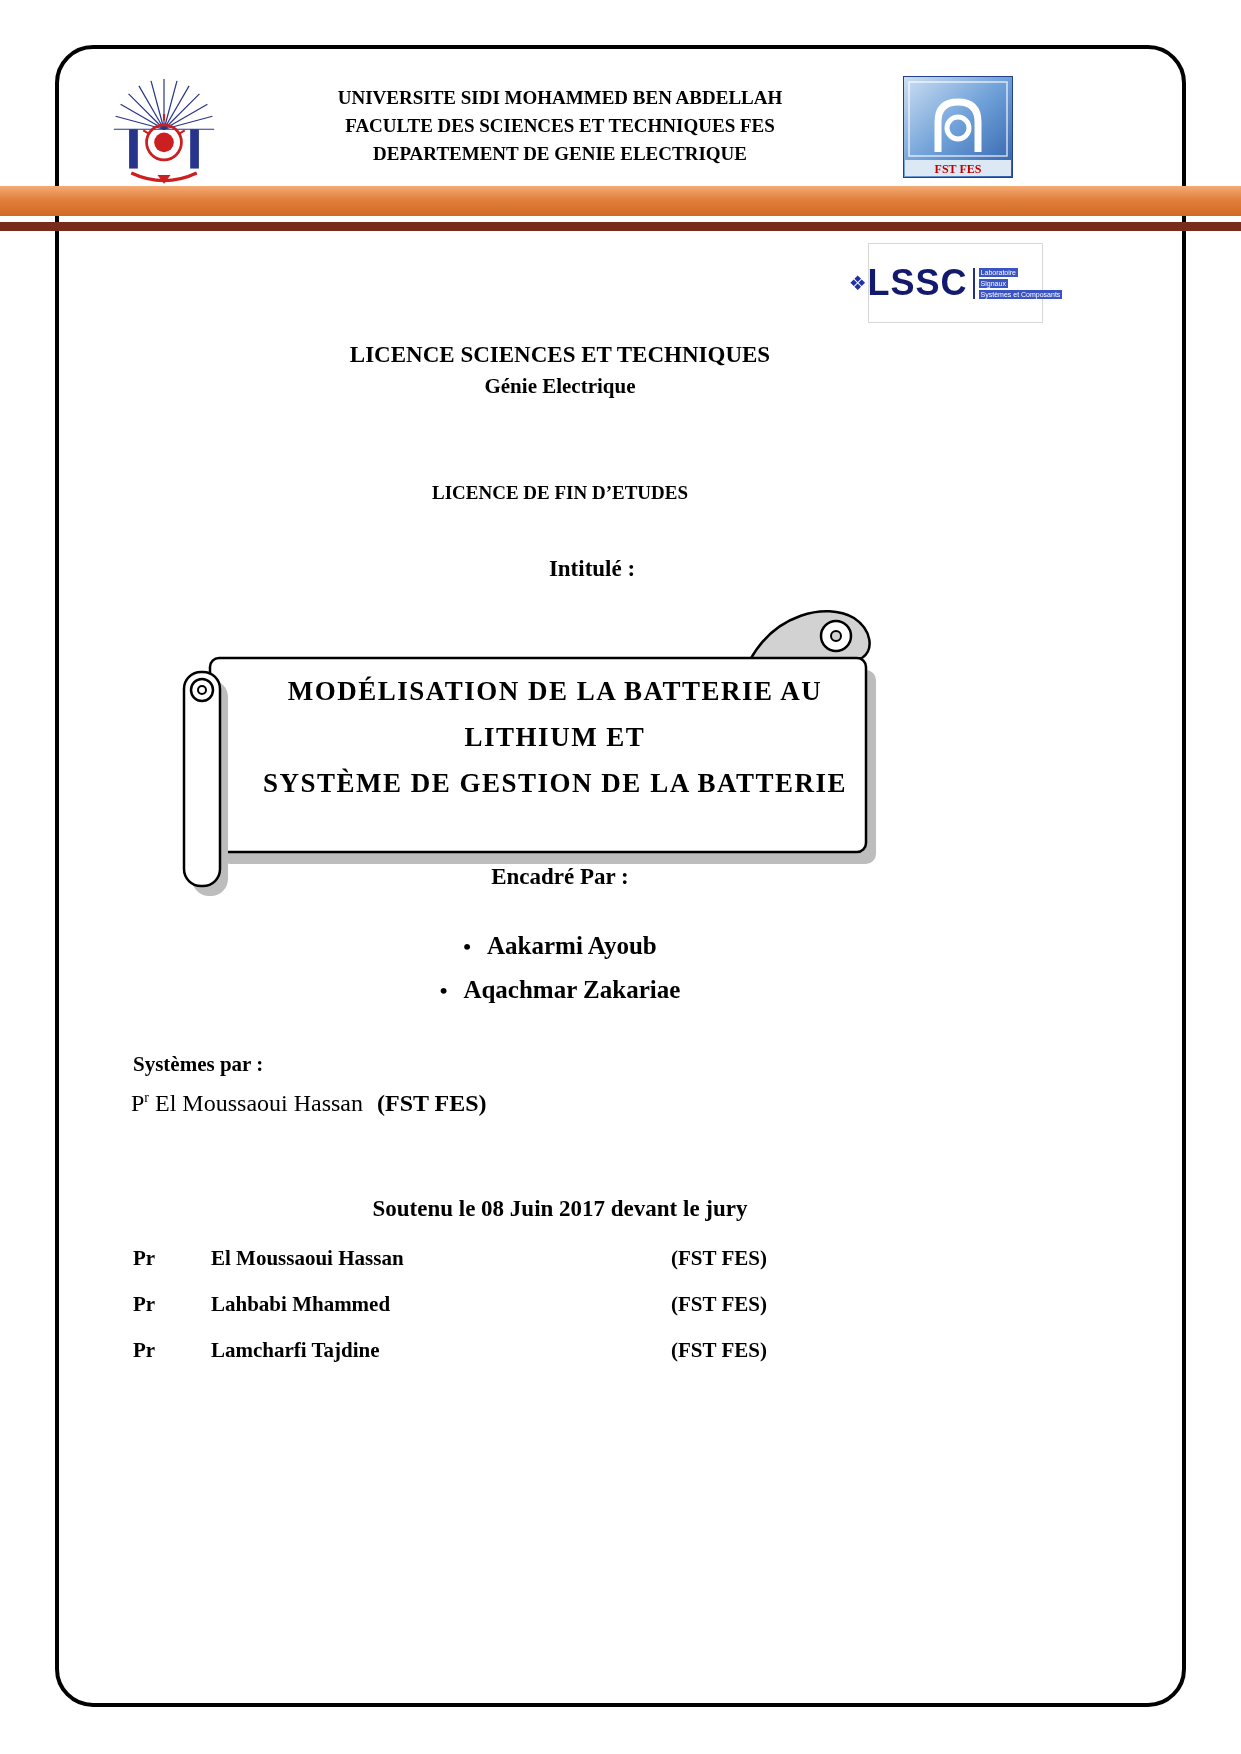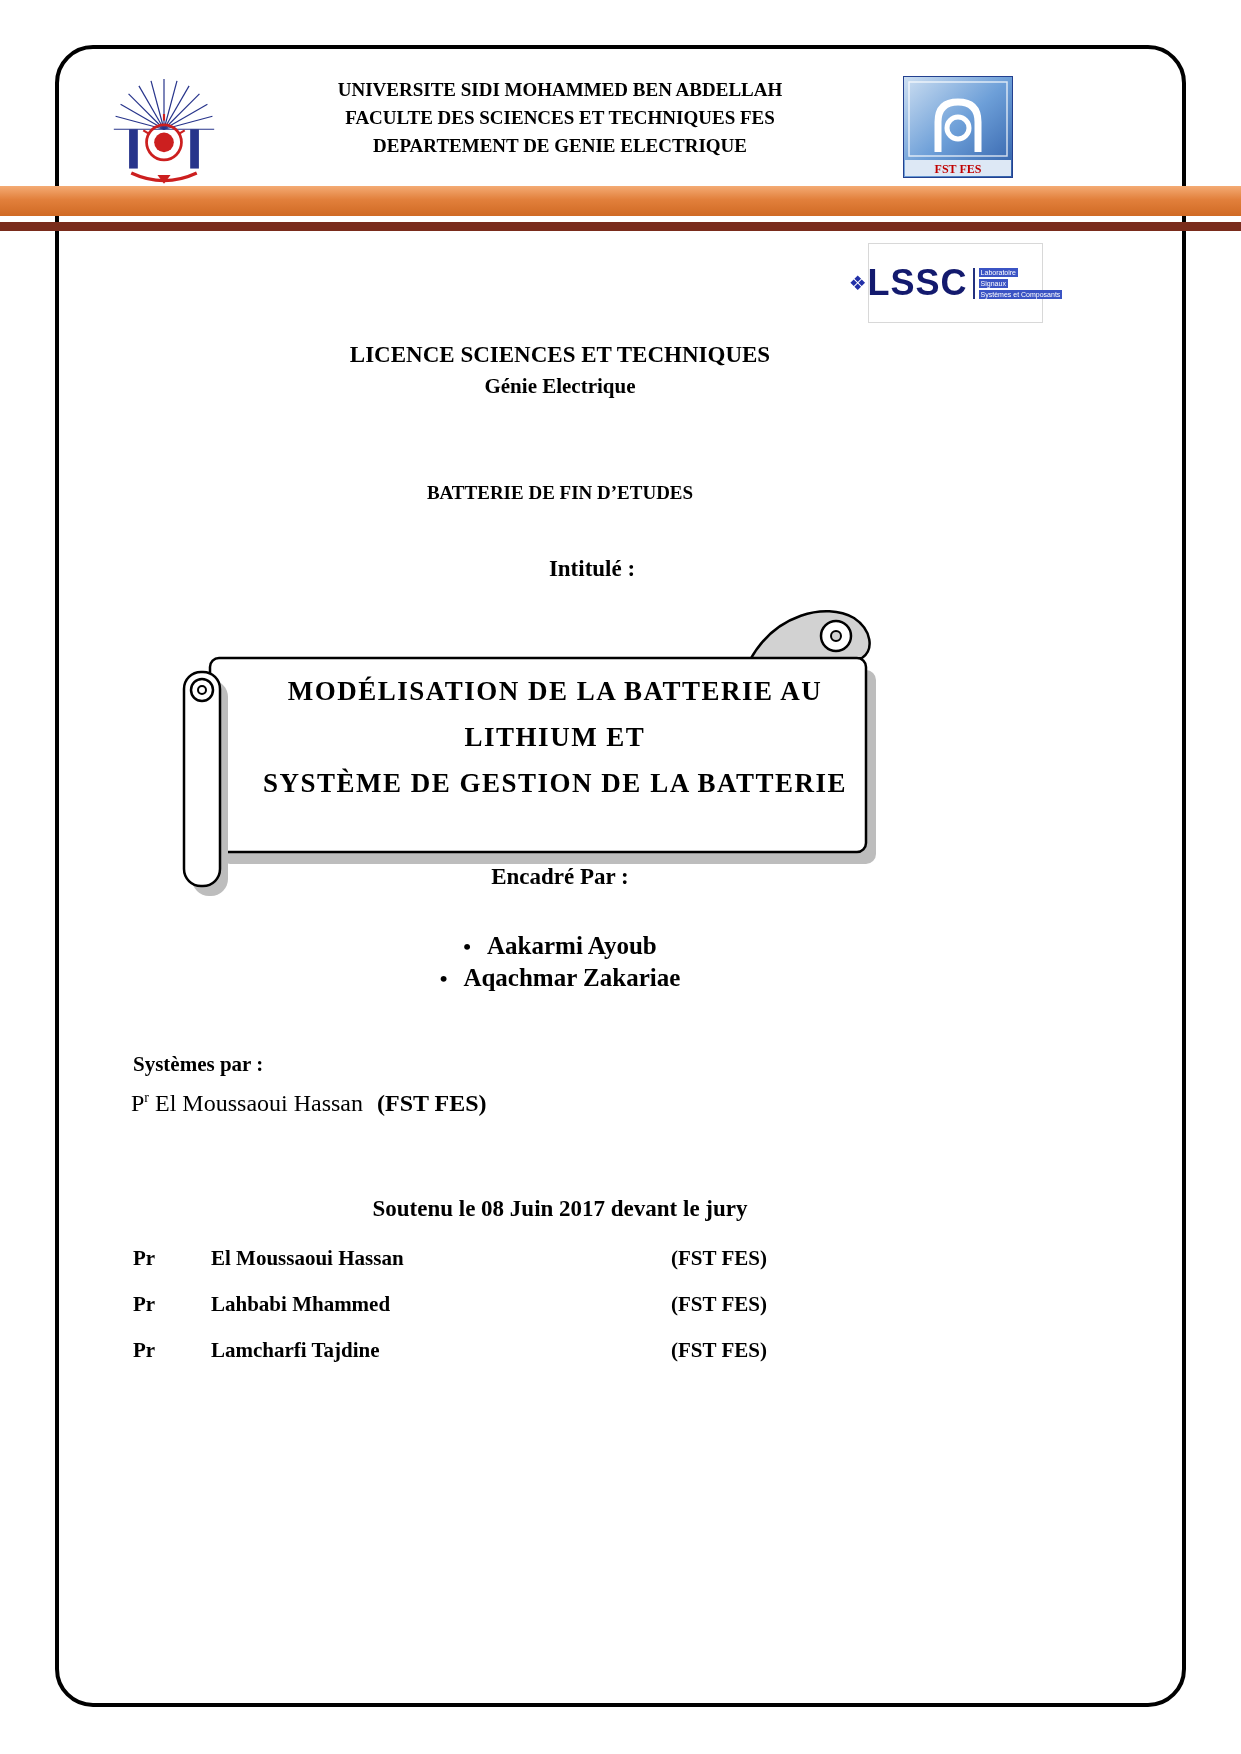--- a/index.html
+++ b/index.html
@@ -12,21 +12,21 @@
     overflow:hidden;
   }
   .frame{
     position:absolute;left:55px;top:45px;width:1131px;height:1662px;
     border:4px solid #000;border-radius:38px;
     box-sizing:border-box;
   }
   
   .uni-logo{position:absolute;left:108px;top:66px;width:112px;height:120px;}
   .header-text{
-    position:absolute;left:240px;top:76px;width:640px;
+    position:absolute;left:240px;top:84px;width:640px;
     text-align:center;font-weight:bold;font-size:19px;line-height:28px;
   }
   .fst-logo{position:absolute;left:903px;top:76px;width:112px;height:102px;}
   
   .orange-band{
     position:absolute;left:0;top:186px;width:1241px;height:30px;
     background:linear-gradient(#f4ab74 0%, #e2803c 45%, #d06a24 100%);
   }
   .dark-band{
     position:absolute;left:0;top:222px;width:1241px;height:9px;
@@ -60,21 +60,21 @@
   
   .scroll{position:absolute;left:160px;top:592px;width:760px;height:312px;}
   .scroll-svg{position:absolute;left:0;top:0;}
   .scroll-title{
     position:absolute;left:72px;right:42px;top:76px;
     text-align:center;font-weight:bold;font-size:27px;line-height:46px;
     letter-spacing:1.5px;
   }
   
   .realise{position:absolute;left:0;top:864px;width:1120px;text-align:center;font-size:23px;font-weight:bold;}
-  .authors{position:absolute;left:0;top:932px;width:1120px;display:flex;flex-direction:column;align-items:center;gap:4px;}
+  .authors{position:absolute;left:0;top:932px;width:1120px;display:flex;flex-direction:column;align-items:center;gap:16px;}
   .author{font-size:25px;font-weight:bold;}
   .bullet{margin-right:16px;font-size:22px;}
   
   .encadre{position:absolute;left:133px;top:1052px;font-size:21px;font-weight:bold;}
   .supervisor{position:absolute;left:131px;top:1090px;font-size:24px;}
   .supervisor sup{font-size:14px;}
   .sup-affil{font-weight:bold;margin-left:14px;}
   
   .defense{position:absolute;left:0;top:1196px;width:1120px;text-align:center;font-size:23px;font-weight:bold;}
   .jury{position:absolute;left:133px;top:1246px;width:900px;}
@@ -158,21 +158,21 @@
       <span>Signaux</span>
       <span>Systèmes et Composants</span>
     </div>
   </div>
 
   <div class="program">
     <div class="program-1">LICENCE SCIENCES ET TECHNIQUES</div>
     <div class="program-2">Génie Electrique</div>
   </div>
 
-  <div class="report-type">BATTERIE DE FIN D’ETUDES</div>
+  <div class="report-type">LICENCE DE FIN D’ETUDES</div>
 
   <div class="intitule">Intitulé :</div>
 
   <div class="scroll">
     <svg class="scroll-svg" width="760" height="312" viewBox="0 0 760 312">
 
       <rect x="60" y="78" width="656" height="194" rx="10" fill="#bdbdbd"></rect>
 
       <path d="M590 68 C615 22 666 10 694 26 C712 38 714 58 702 66 L632 68 Z" fill="#d2d2d2" stroke="#000" stroke-width="2.5"></path>
 

